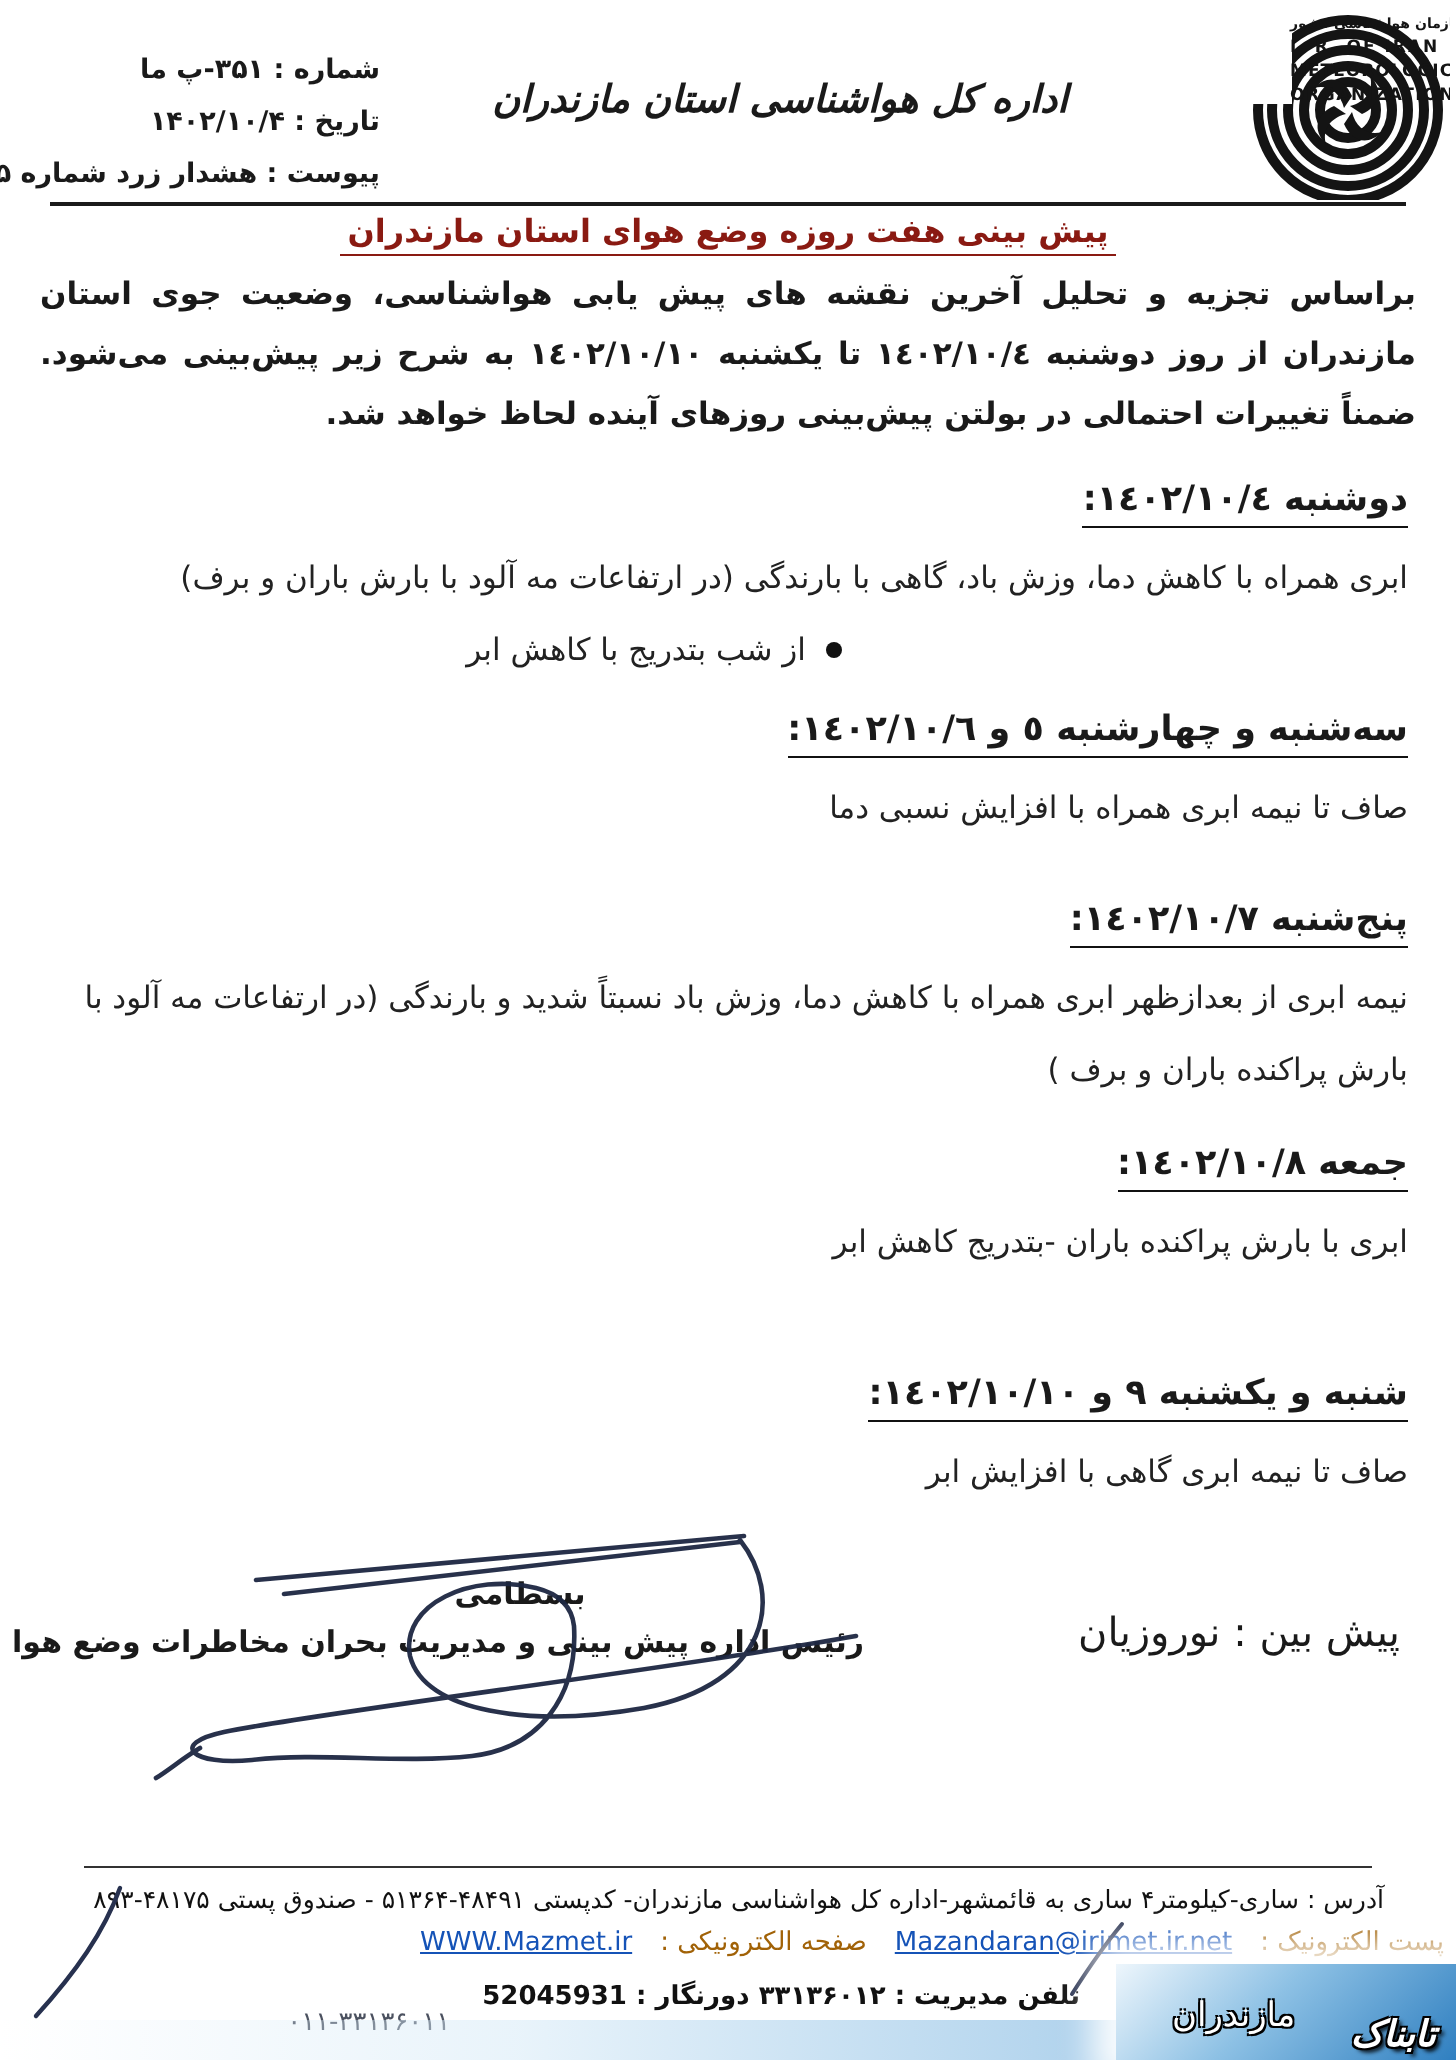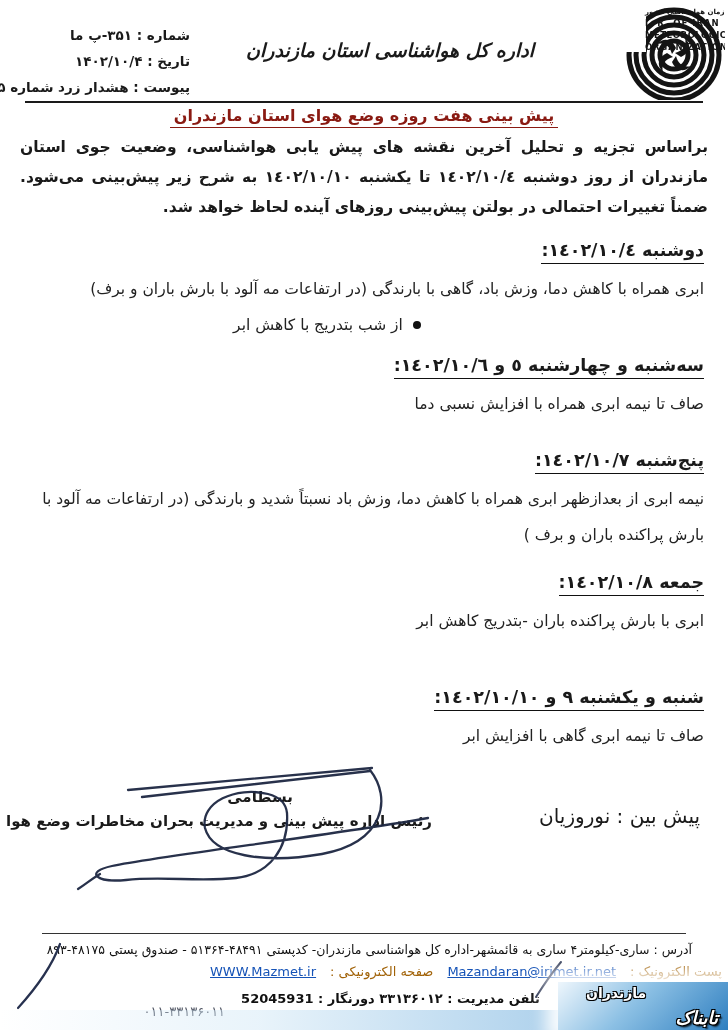--- a/index.html
+++ b/index.html
@@ -64,21 +64,21 @@
   .phone-faint { color:#0f172a; font-weight:normal; opacity:.75;margin-top:13px; }
 
   
   .bottom-strip { position:absolute; bottom:0; left:0; right:150px; height:20px;
     background:linear-gradient(to left, #aacfeb, rgba(214,234,247,.55) 55%, rgba(255,255,255,0)); }
   .watermark { position:absolute; bottom:0; right:0; width:170px; height:48px;
     background:linear-gradient(135deg, #eef6fc 0%, #8cc0e4 45%, #2f7fc0 100%);
     box-shadow:0 0 16px 12px rgba(255,255,255,.92); }
   .wm-big { position:absolute; bottom:2px; right:10px; font-size:18px; font-weight:bold; color:#fff;
     font-style:italic; text-shadow:1px 1px 0 #000, -1px 1px 0 #000, 1px -1px 0 #000, -1px -1px 0 #000, 2px 2px 2px #000; }
-  .wm-small { position:absolute; top:3px; left:28px; font-size:14px; font-weight:bold; color:#fff;
+  .wm-small { position:absolute; top:16px; left:28px; font-size:17px; font-weight:normal; color:#fff;
     text-shadow:1px 1px 0 #000, -1px 1px 0 #000, 1px -1px 0 #000, -1px -1px 0 #000; }
   .pen { position:absolute; }
   svg { display:block; }
 </style>
 </head>
 <body>
 
 <div class="page">
 
   <div class="ref-block">

